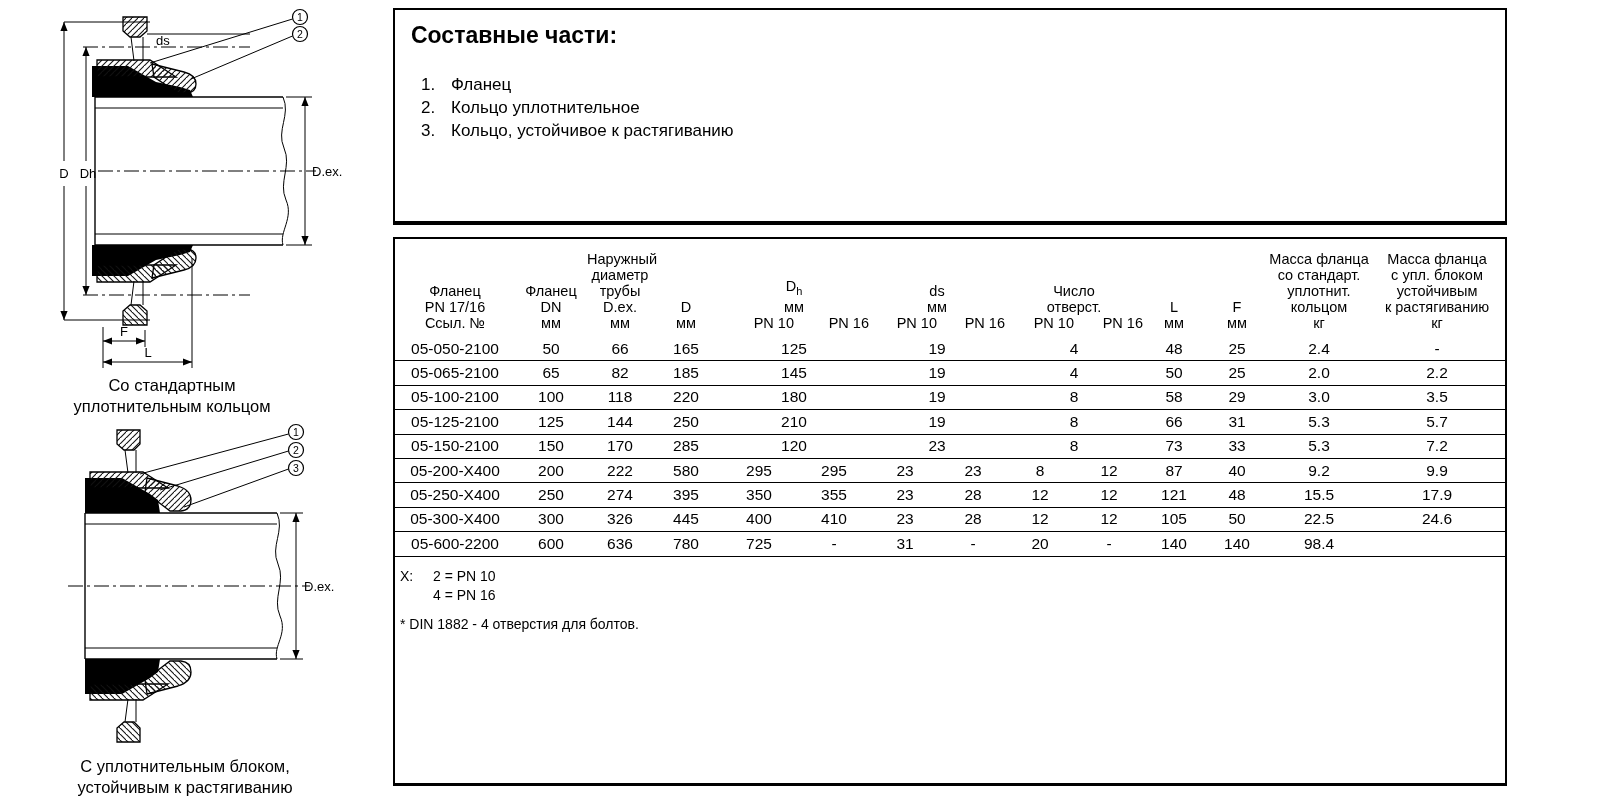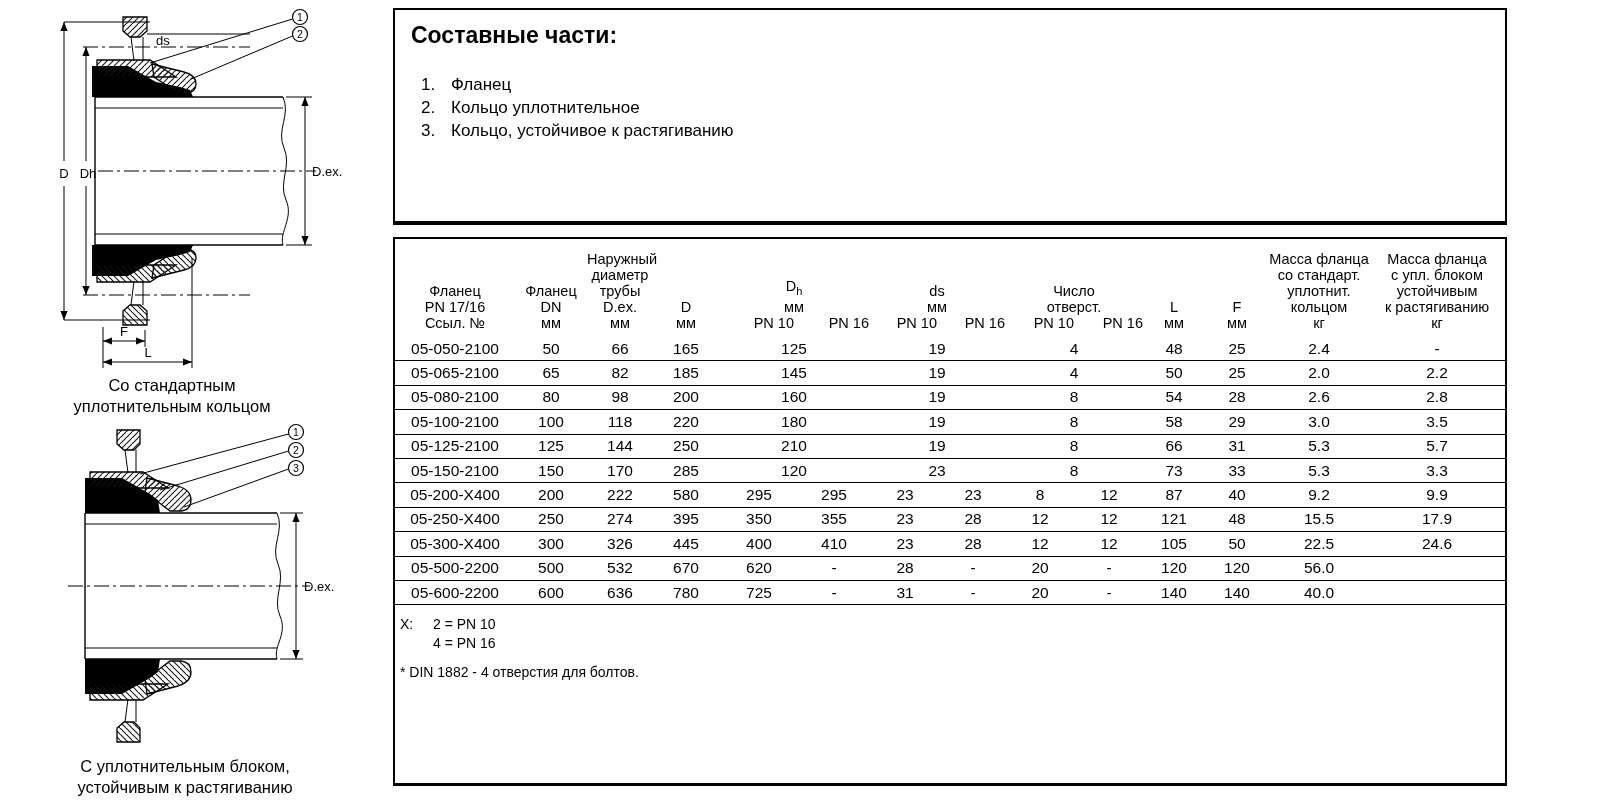--- a/index.html
+++ b/index.html
@@ -322,33 +322,20 @@
             <td>185</td>
             <td colspan="2">145</td>
             <td colspan="2">19</td>
             <td colspan="2">4</td>
             <td>50</td>
             <td>25</td>
             <td>2.0</td>
             <td>2.2</td>
           </tr>
           <tr>
-            <td>05-080-2100</td>
-            <td>80</td>
-            <td>98</td>
-            <td>200</td>
-            <td colspan="2">160</td>
-            <td colspan="2">19</td>
-            <td colspan="2">8</td>
-            <td>54</td>
-            <td>28</td>
-            <td>2.6</td>
-            <td>2.8</td>
-          </tr>
-          <tr>
             <td>05-100-2100</td>
             <td>100</td>
             <td>118</td>
             <td>220</td>
             <td colspan="2">180</td>
             <td colspan="2">19</td>
             <td colspan="2">8</td>
             <td>58</td>
             <td>29</td>
             <td>3.0</td>
@@ -371,21 +358,21 @@
             <td>05-150-2100</td>
             <td>150</td>
             <td>170</td>
             <td>285</td>
             <td colspan="2">120</td>
             <td colspan="2">23</td>
             <td colspan="2">8</td>
             <td>73</td>
             <td>33</td>
             <td>5.3</td>
-            <td>3.3</td>
+            <td>7.2</td>
           </tr>
           <tr>
             <td>05-200-X400</td>
             <td>200</td>
             <td>222</td>
             <td>580</td>
             <td>295</td>
             <td>295</td>
             <td>23</td>
             <td>23</td>
@@ -422,49 +409,33 @@
             <td>23</td>
             <td>28</td>
             <td>12</td>
             <td>12</td>
             <td>105</td>
             <td>50</td>
             <td>22.5</td>
             <td>24.6</td>
           </tr>
           <tr>
-            <td>05-500-2200</td>
-            <td>500</td>
-            <td>532</td>
-            <td>670</td>
-            <td>620</td>
-            <td>-</td>
-            <td>28</td>
-            <td>-</td>
-            <td>20</td>
-            <td>-</td>
-            <td>120</td>
-            <td>120</td>
-            <td>56.0</td>
-            <td></td>
-          </tr>
-          <tr>
             <td>05-600-2200</td>
             <td>600</td>
             <td>636</td>
             <td>780</td>
             <td>725</td>
             <td>-</td>
             <td>31</td>
             <td>-</td>
             <td>20</td>
             <td>-</td>
             <td>140</td>
             <td>140</td>
-            <td>40.0</td>
+            <td>98.4</td>
             <td></td>
           </tr>
         </tbody>
     </table>
 
     <div class="tfoot">
       <div class="xnote">
         <span class="xlabel">X:</span>
         <span>
           <div>2 = PN 10</div>

